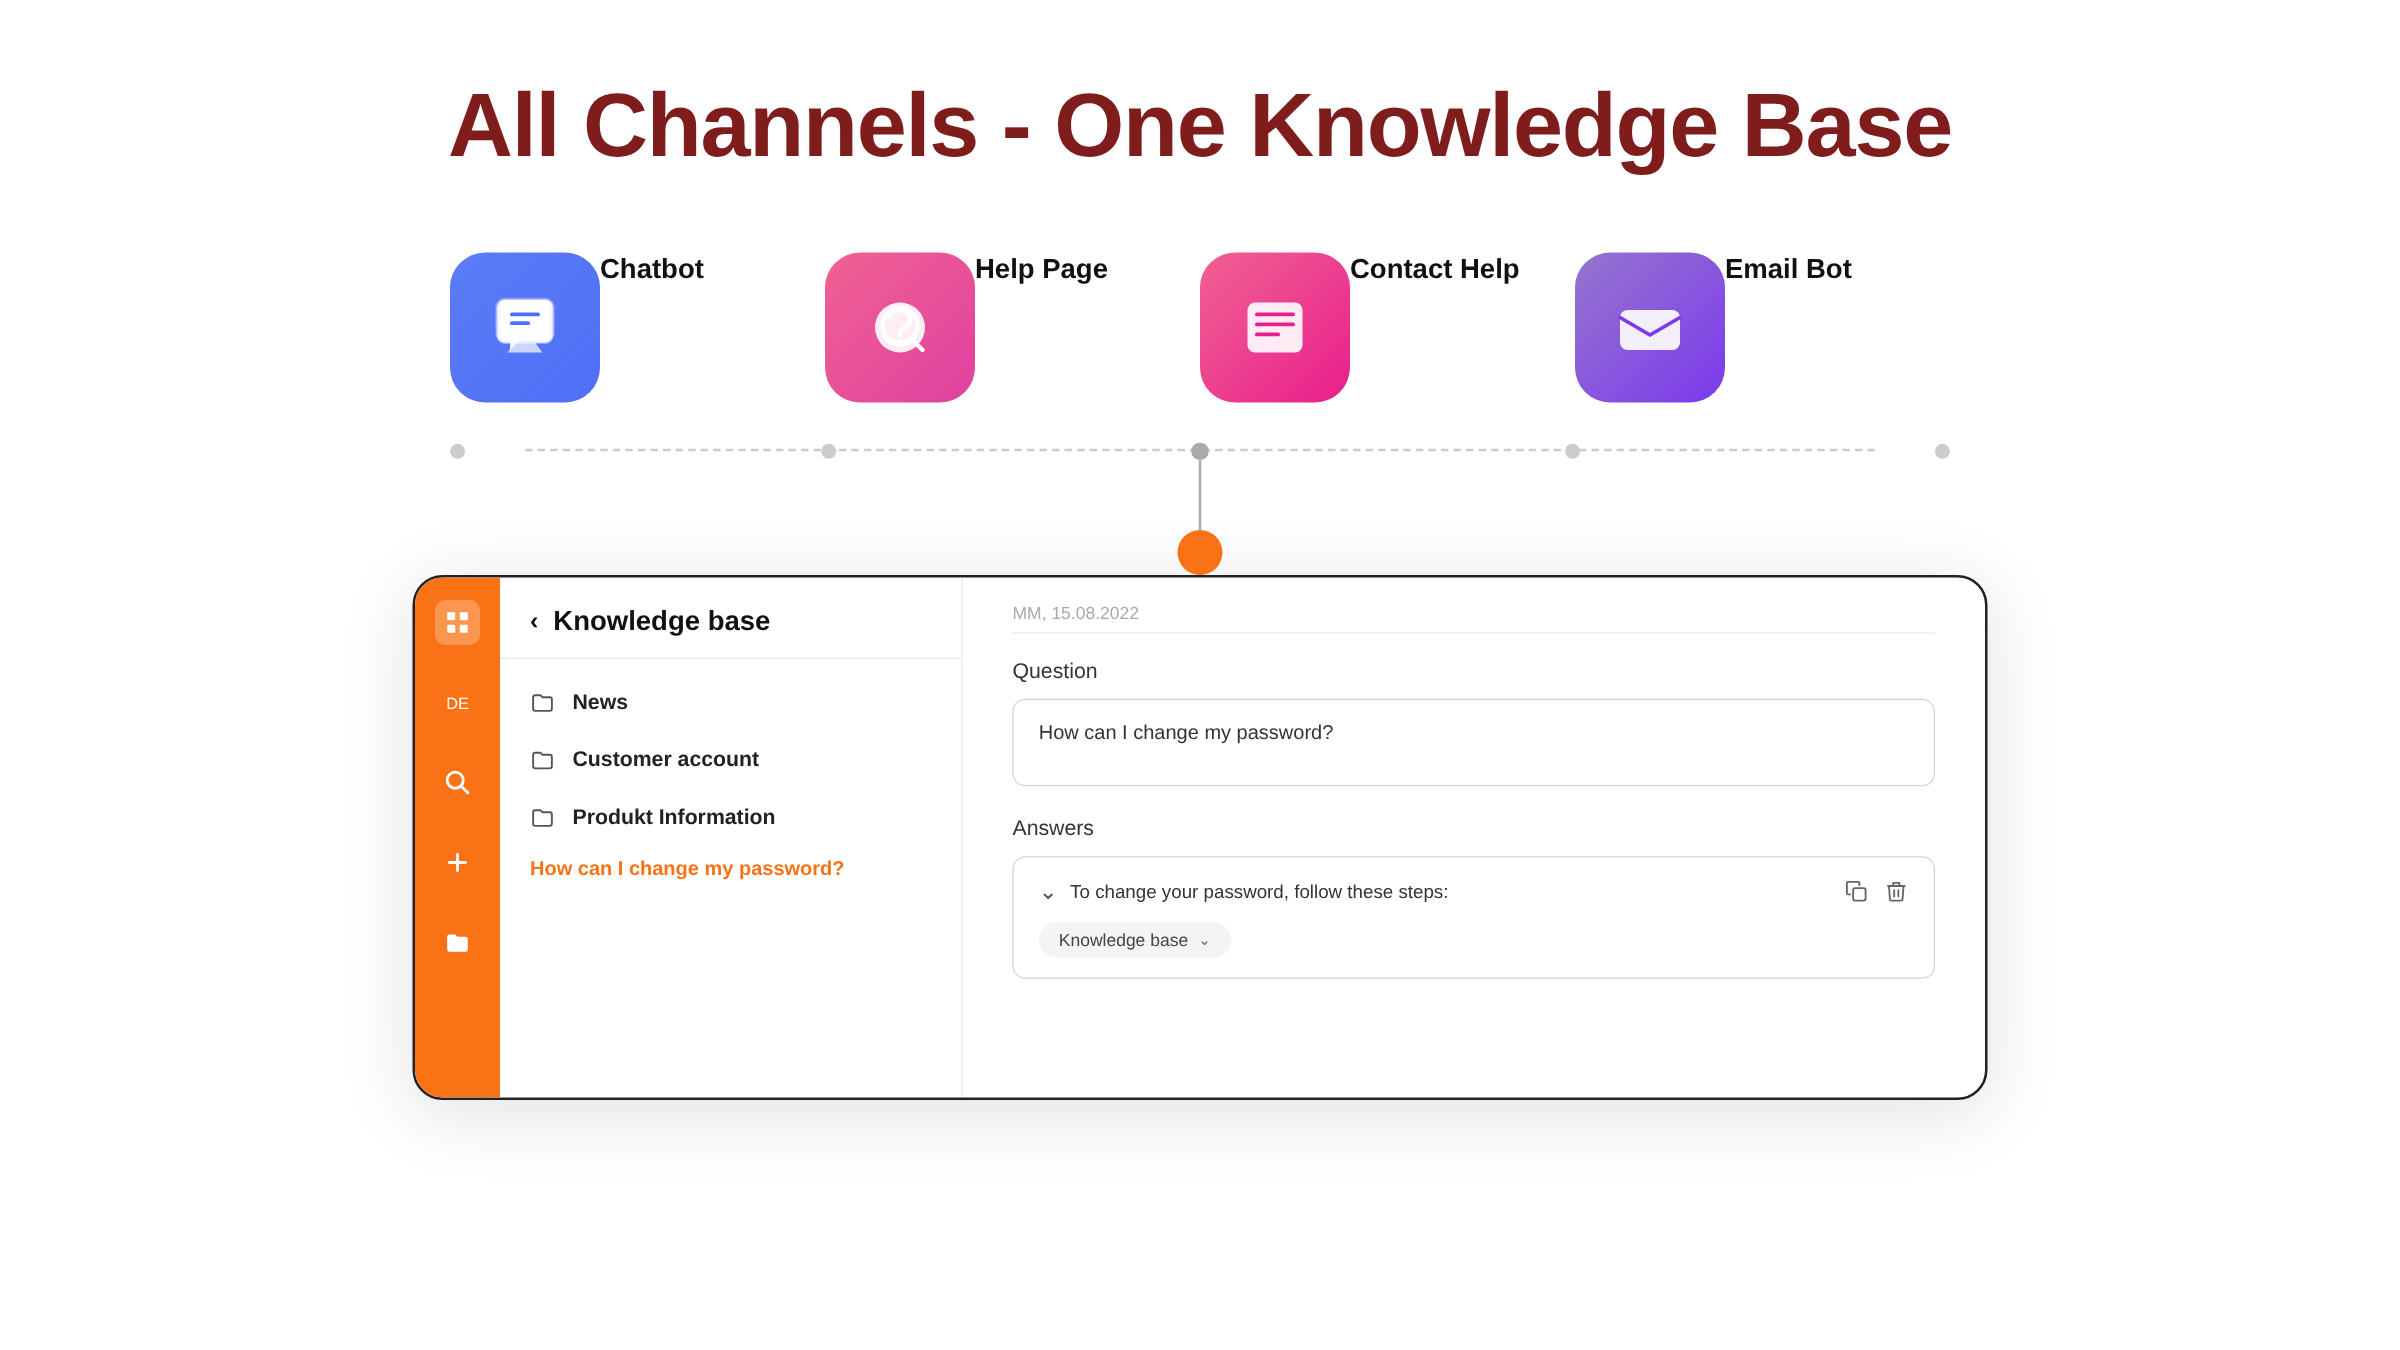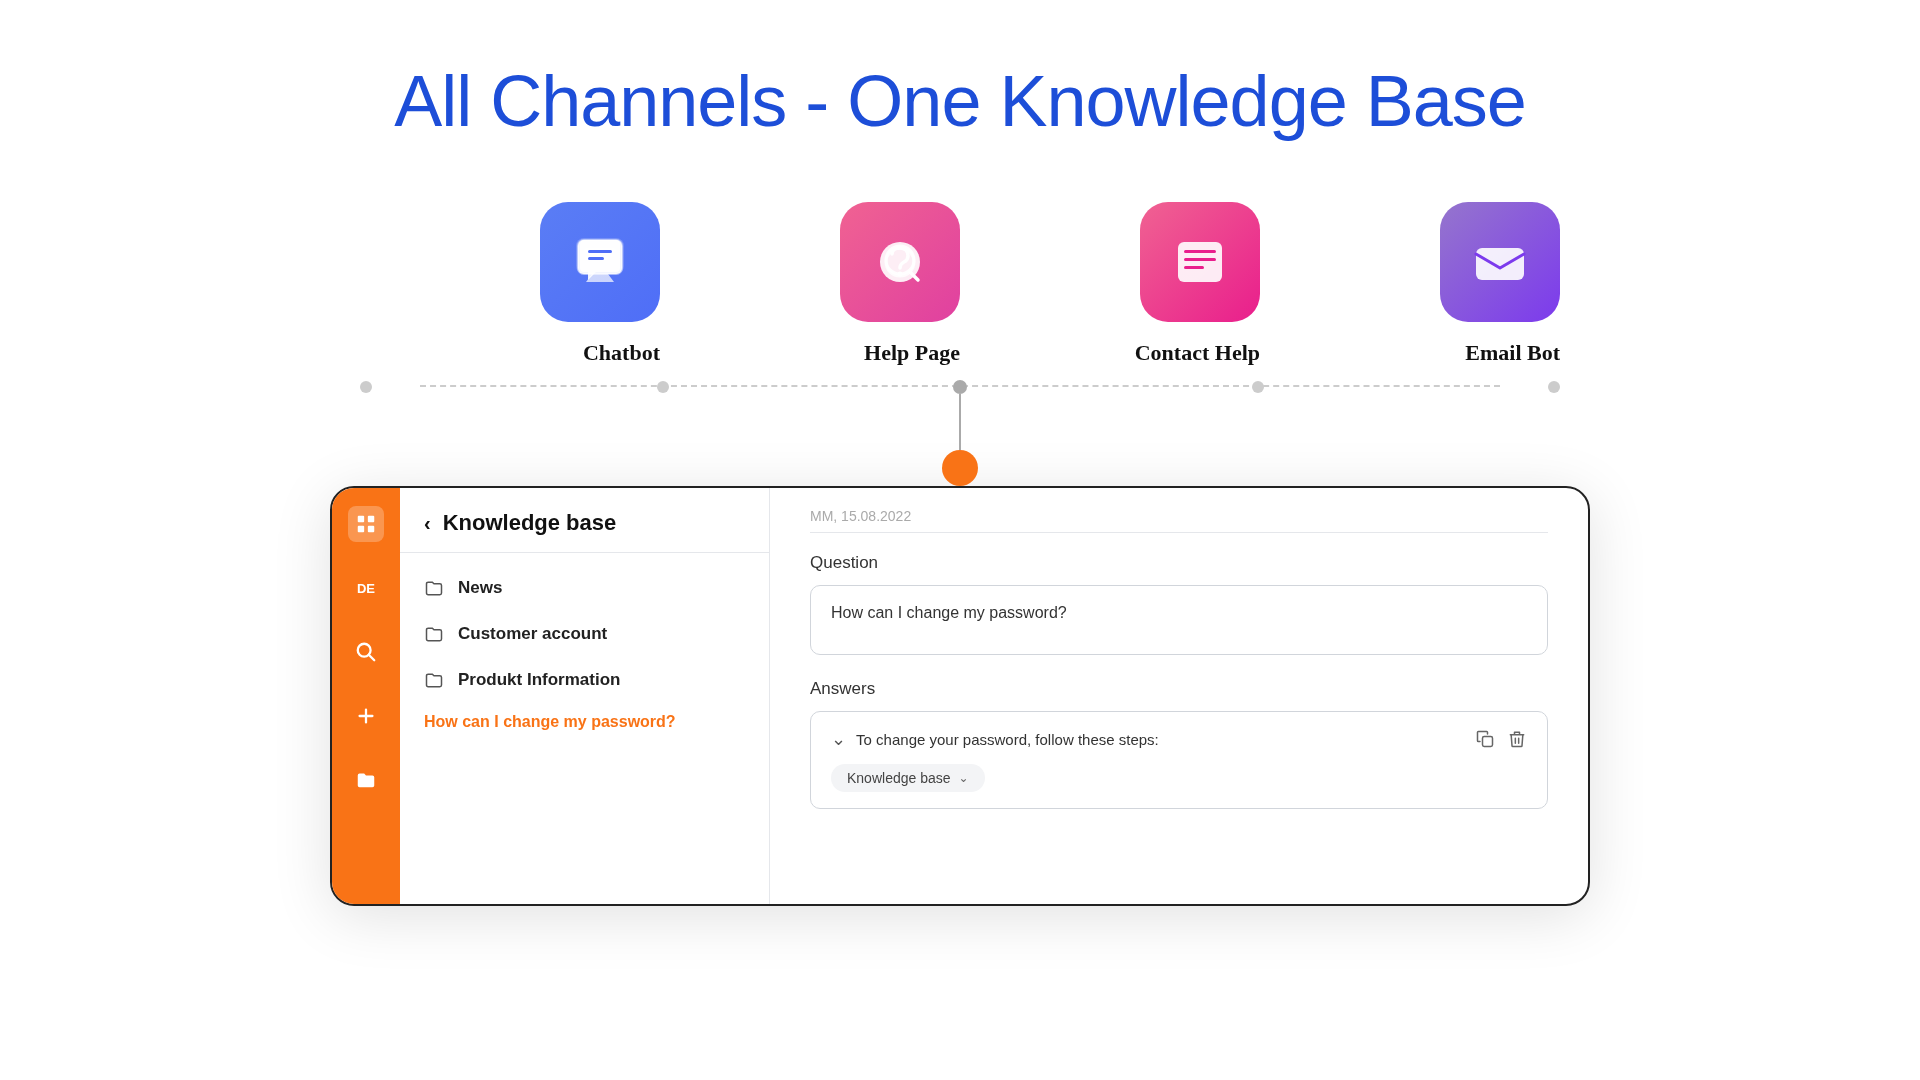--- a/index.html
+++ b/index.html
@@ -16,45 +16,43 @@
       min-height: 1080px;
       background: #fff;
       display: flex;
       flex-direction: column;
       align-items: center;
     }
 
     
     .hero-title {
       font-size: 72px;
-      font-weight: 400;
-      color: #1d4ed8;
+      font-weight: 700;
+      color: #7f1d1d;
       text-align: center;
       margin-top: 60px;
       margin-bottom: 60px;
       letter-spacing: -1px;
     }
 
     
     .channels-row {
       display: flex;
       align-items: flex-start;
       justify-content: center;
       gap: 0;
       width: 1200px;
       position: relative;
     }
 
     .channel-item {
       display: flex;
-      flex-direction: column;
-      align-items: flex-end;
+      align-items: flex-start;
       flex: 1;
       position: relative;
-      font-family: Liberation Serif, serif;
     }
 
     .channel-icon-wrap {
       width: 120px;
       height: 120px;
       border-radius: 28px;
       display: flex;
       align-items: center;
       justify-content: center;
       margin-bottom: 18px;
@@ -113,21 +111,21 @@
     }
 
     .sidebar-icon svg {
       width: 22px;
       height: 22px;
       fill: #fff;
     }
 
     .sidebar-lang {
       font-size: 13px;
-      font-weight: 700;
+      font-weight: 400;
       color: #fff;
     }
 
     
     .left-panel {
       width: 370px;
       border-right: 1px solid #e5e7eb;
       flex-shrink: 0;
       padding: 0;
     }

